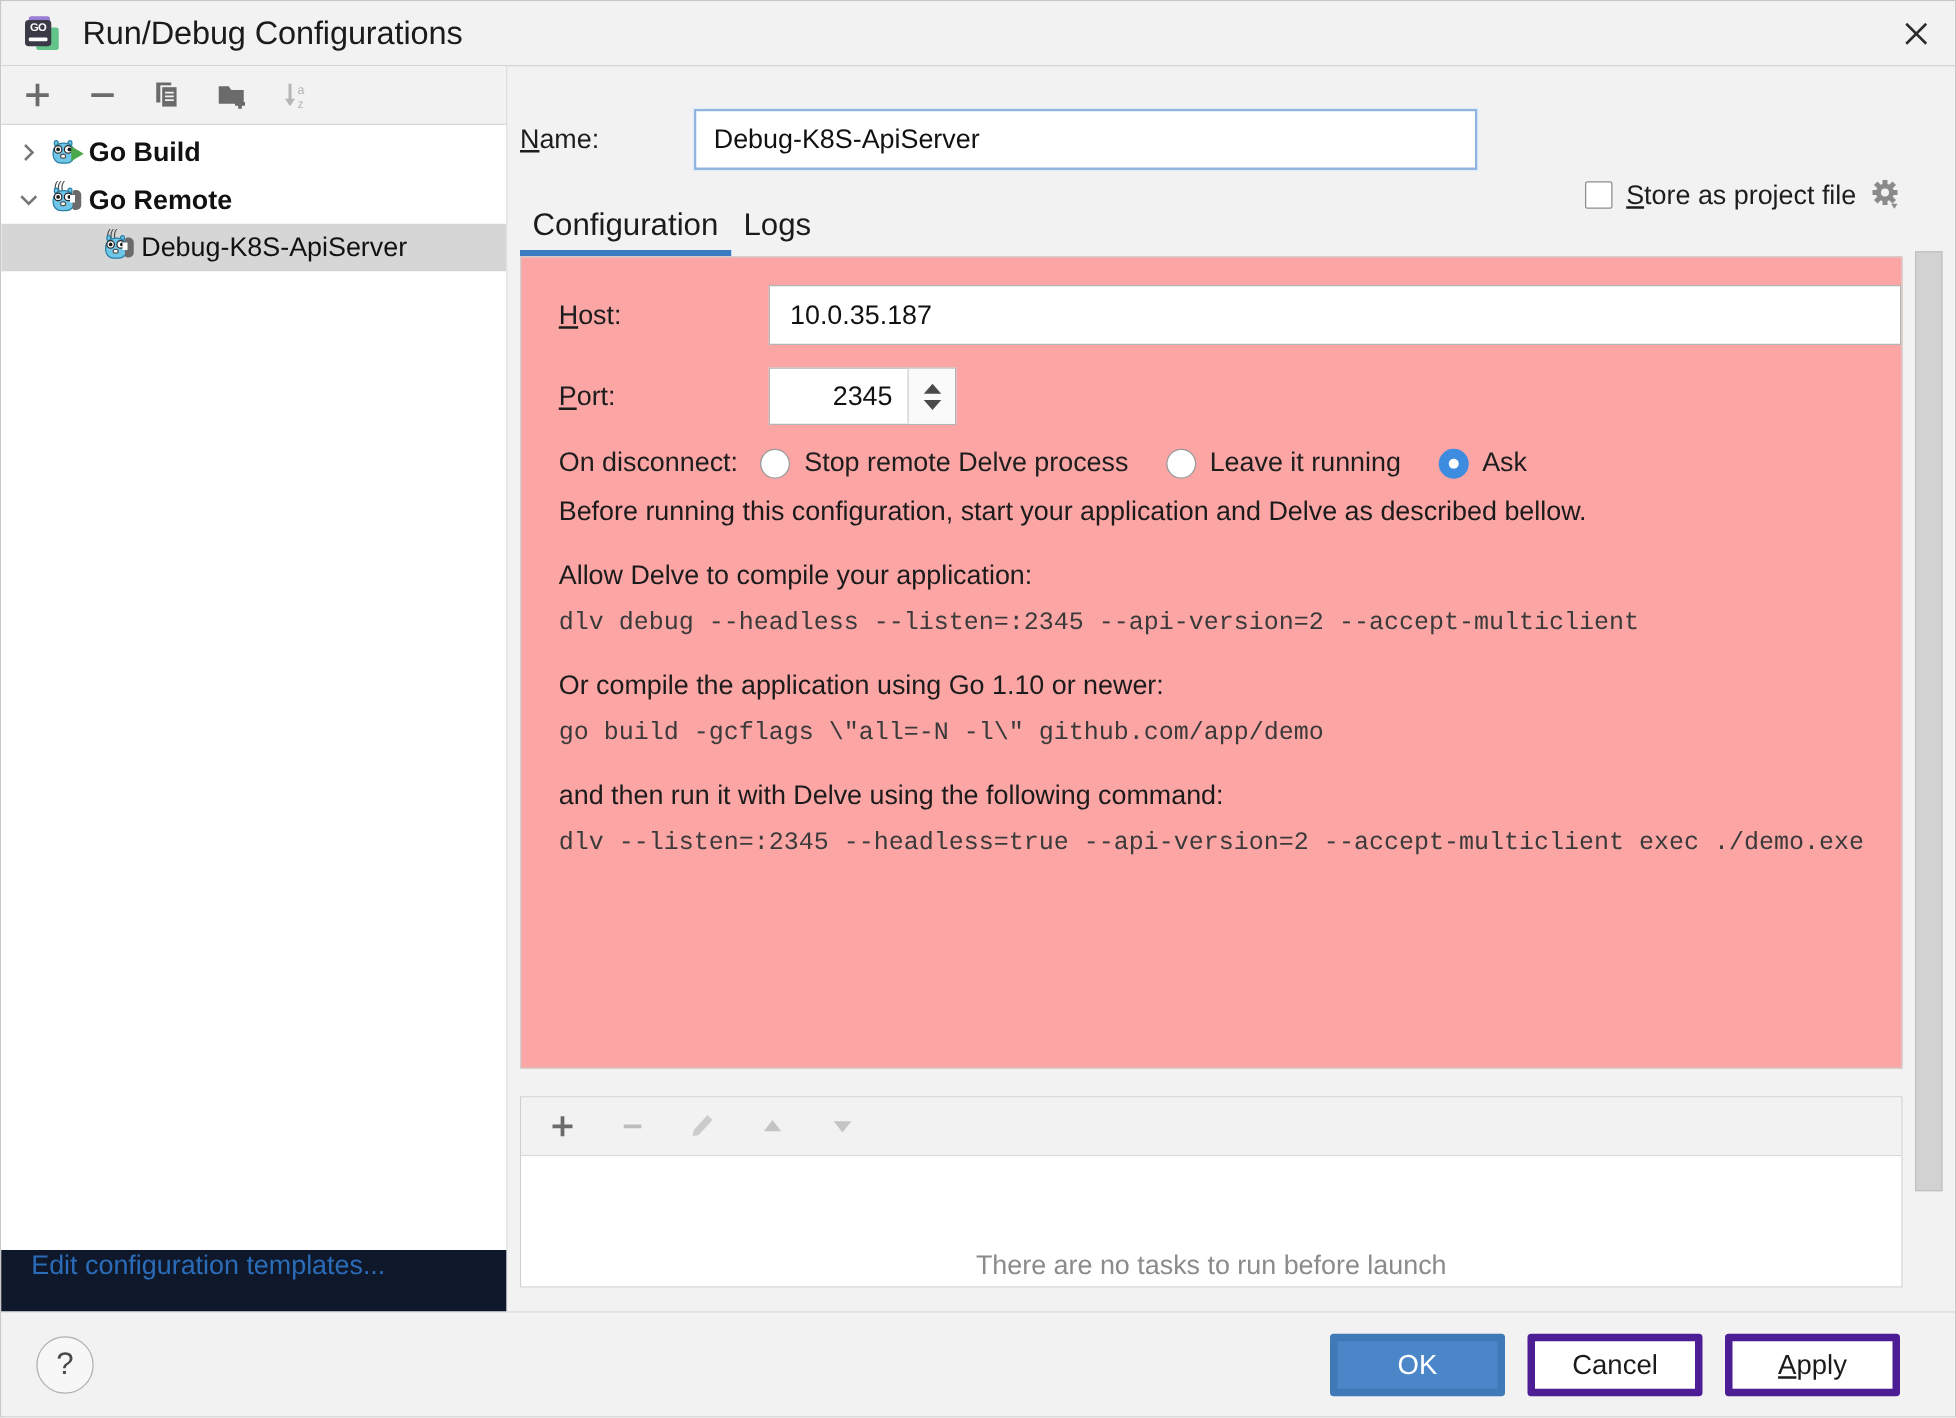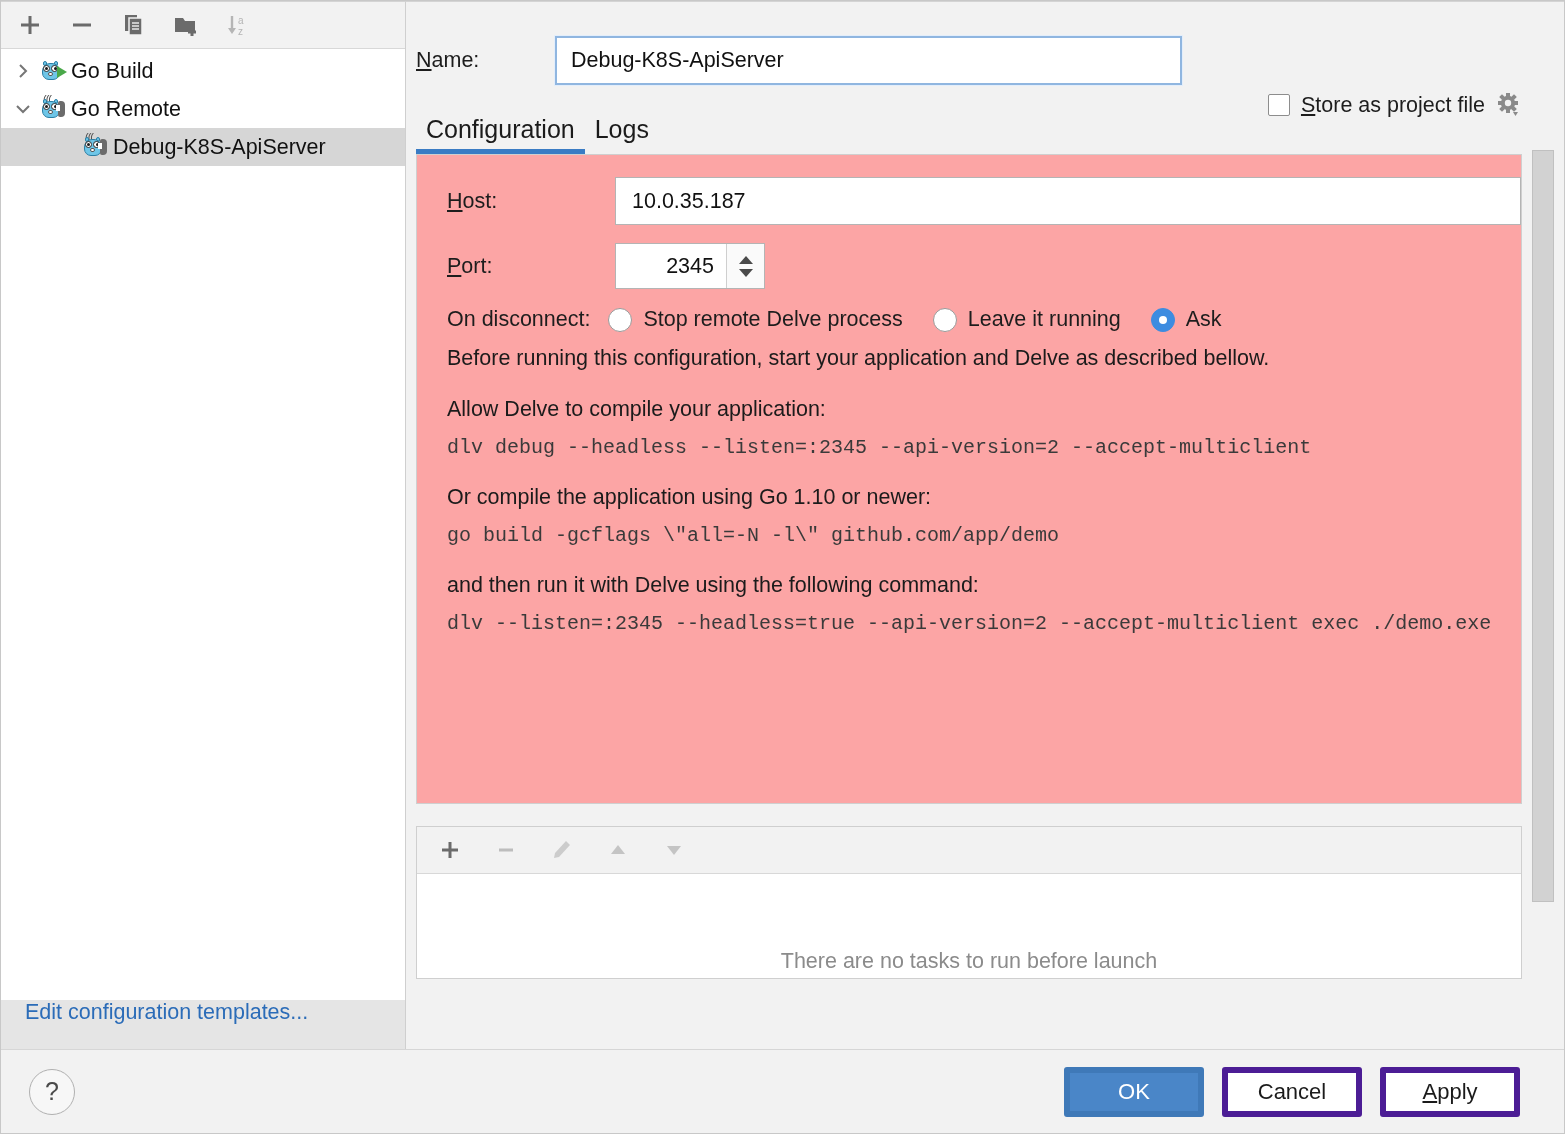--- a/index.html
+++ b/index.html
@@ -72,21 +72,21 @@
   .tb-btn { width: 30px; height: 30px; display:flex; align-items:center; justify-content:center; cursor: default;}
   .tree { flex: 1 1 auto; overflow: hidden; padding-top: 3px; background:#fff; }
   .tree-row {
     display: flex; align-items: center;
     height: 38px; padding-left: 8px;
     font-size: 21px; white-space: nowrap;
   }
   .tree-row.selected { background: #d6d6d6; }
   .twisty { width: 28px; flex:0 0 28px; display:flex; align-items:center; justify-content:center; }
   .tree-icon { width: 30px; flex: 0 0 30px; height: 26px; position: relative; margin-right: 4px;}
-  .tree-label { font-weight: normal; font-size: 21.5px; color: #111; }
+  .tree-label { font-weight: bold; font-size: 21.5px; color: #111; }
   .tree-label.child { font-weight: normal; }
   .tree-row.child { padding-left: 78px; }
 
   
   .goph { position:absolute; left:4px; top:3px; width:20px; height:20px; }
   .goph .head { position:absolute; left:1px; top:2px; width:18px; height:17px;
       background:#6ec6e8; border-radius: 8px 8px 7px 7px; border:1.2px solid #2b7fa5;}
   .goph .eyeL, .goph .eyeR { position:absolute; top:3.5px; width:7px; height:7px;
       background:#fff; border-radius:50%; border:1px solid #2b2b2b;}
   .goph .eyeL{left:1.5px;} .goph .eyeR{left:10px;}
@@ -96,21 +96,21 @@
   .goph .earL{left:2px;} .goph .earR{left:13px;}
   .goph .snout{position:absolute; left:7px; top:11px; width:5px; height:4px; background:#fff; border-radius:3px; border:1px solid #555;}
   .play-tri { position:absolute; left:20px; top:8px; width:0;height:0;
       border-left:10px solid #4aa84a; border-top:6px solid transparent; border-bottom:6px solid transparent;}
   .phone { position:absolute; left:19px; top:4px; width:10px; height:18px; }
   .phone .handset{ position:absolute; left:2px; top:1px; width:7px; height:16px; background:#6b6b6b; border-radius:2px 4px 4px 2px;}
   .phone .notch{ position:absolute; left:0px; top:5px; width:4px; height:6px; background:#fff;}
   .waves { position:absolute; left:2px; top:-3px; font-size:11px; color:#4d4d4d; line-height:6px; letter-spacing:-1px;}
 
   .side-footer {
-    flex: 0 0 auto; padding: 0 0 24px 24px; background:#e5e5e5;
+    flex: 0 0 auto; padding: 0 0 24px 24px; background:#0f172a;
   }
   .tmpl-link { color: #2b6cb8; font-size: 21.5px; cursor: default; }
 
   
   .main {
     flex: 1 1 auto; position: relative;
     background: #f2f2f2;
     border-top: 1px solid #d4d4d4;
     padding: 0 0 0 0;
     overflow: hidden;
@@ -212,20 +212,36 @@
     border: 6px solid #4c1d95; background:#fff; color:#1b1b1b;
     margin-left: 18px;
   }
   .btn.primary { background:#4a86c8; border-color:#3f79b8; color:#fff; }
 </style>
 </head>
 <body>
 
 <div class="dialog">
 
+  <div class="titlebar">
+    <div class="app-icon">
+      <div class="sq-a"></div>
+        <div class="sq-b"></div>
+        <div class="sq-c"></div>
+      <div class="go-txt">GO</div>
+      <div class="go-bar"></div>
+    </div>
+    <div class="title-text">Run/Debug Configurations</div>
+    <div class="close-btn">
+      <svg width="22" height="22" viewBox="0 0 22 22">
+        <line x1="3" y1="3" x2="19" y2="19" stroke="#2b2b2b" stroke-width="2"></line>
+        <line x1="19" y1="3" x2="3" y2="19" stroke="#2b2b2b" stroke-width="2"></line>
+      </svg>
+    </div>
+  </div>
 
   <div class="body-row">
 
     <div class="sidebar">
       <div class="side-toolbar">
         <div class="tb-btn">
           <svg width="26" height="26" viewBox="0 0 26 26">
             <line x1="13" y1="4" x2="13" y2="22" stroke="#6b6b6b" stroke-width="3"></line>
             <line x1="4" y1="13" x2="22" y2="13" stroke="#6b6b6b" stroke-width="3"></line>
           </svg>

